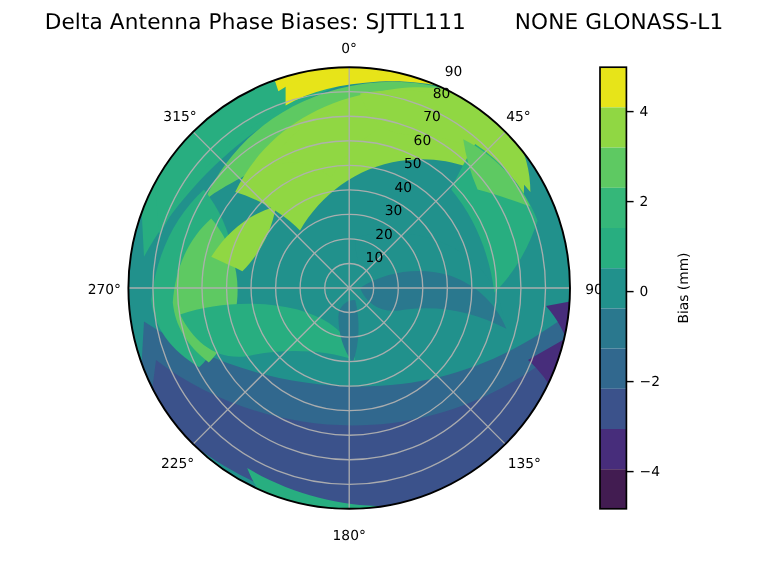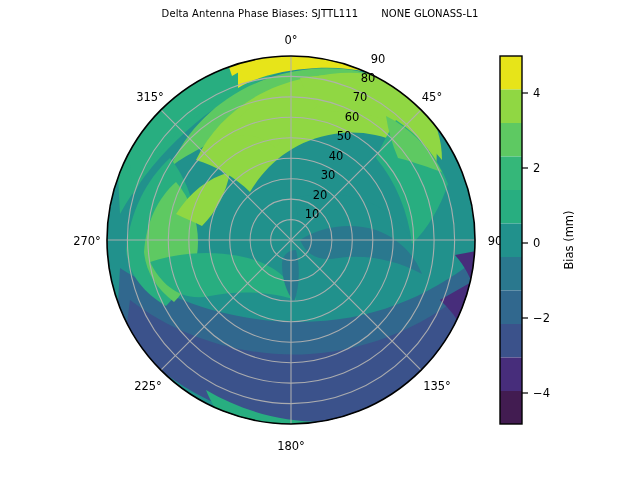--- a/index.html
+++ b/index.html
@@ -19,21 +19,21 @@
     left: 0; top: 0;
     width: 640px;
     height: 480px;
   }
   .title {
     position: absolute;
     left: 0;
     top: 8px;
     width: 640px;
     text-align: center;
-    font-size: 10px;
+    font-size: 18px;
     color: #000000;
     letter-spacing: 0.1px;
     white-space: pre;
   }
   svg { display: block; }
   .axis-label {
     font-size: 11.5px;
     fill: #000000;
     font-family: "DejaVu Sans", sans-serif;
   }

